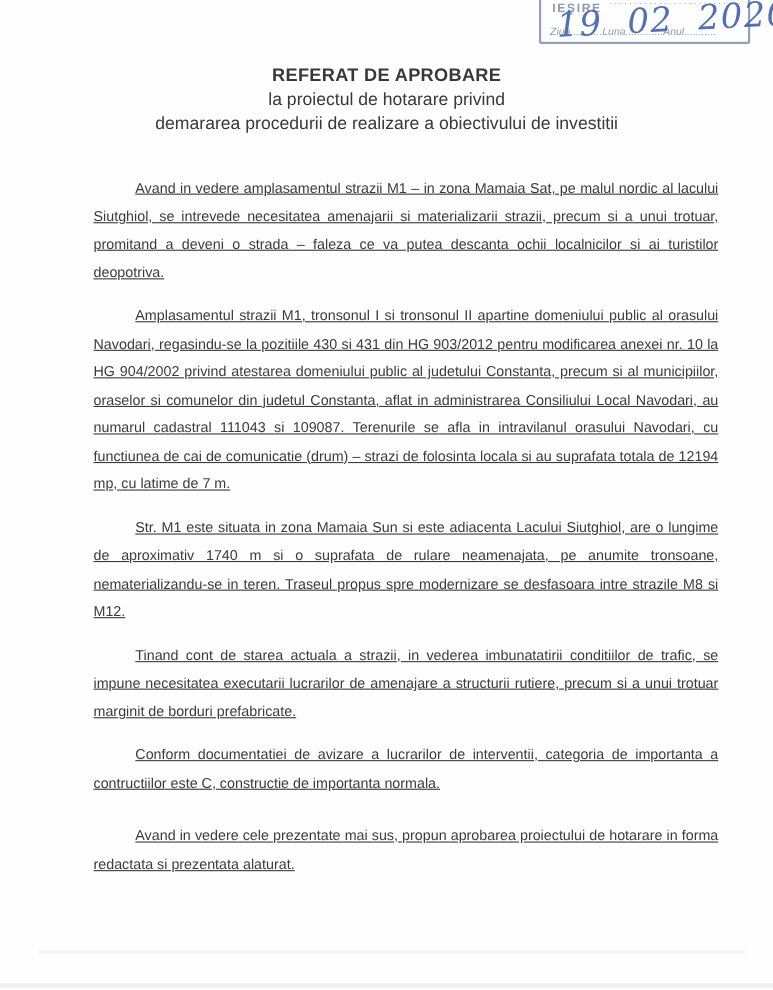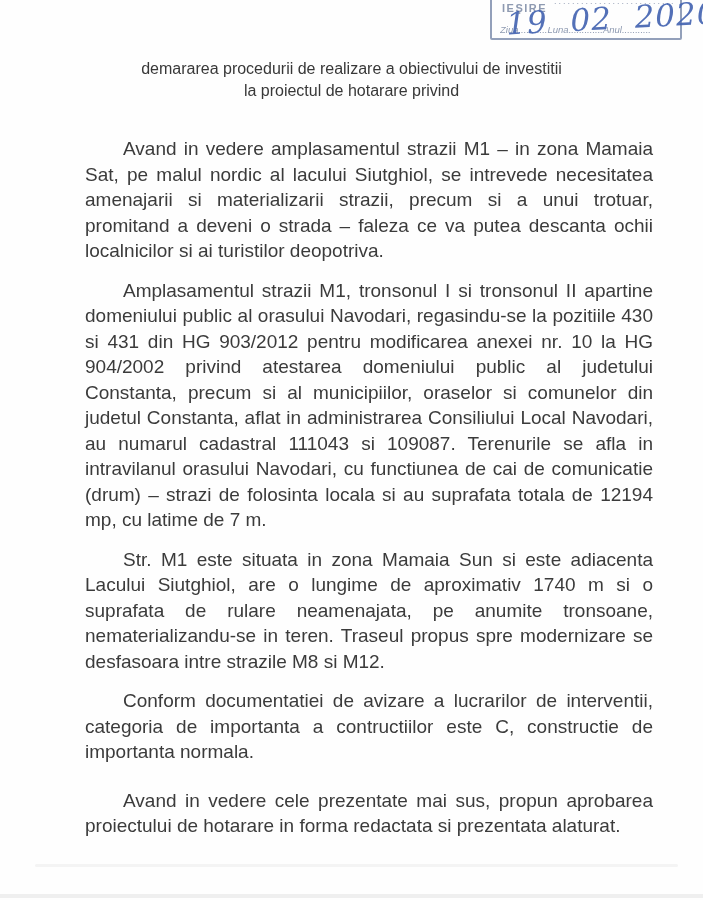--- a/index.html
+++ b/index.html
@@ -85,24 +85,25 @@
   .title-block .bold { font-weight: bold; }
   .title-block .t1 { font-size: 16.5px; letter-spacing: 0.3px; }
 
   
   .content {
     margin-top: 34px;
     padding: 0 38px 0 85px;
   }
   .content p {
     margin: 0 12px 14px 0;
-    font-size: 19px;
+    font-size: 13px;
     line-height: 25.5px;
     text-align: justify;
     text-indent: 38px;
+    text-decoration: underline;
   }
   .content p.tight { margin-bottom: 0; }
   .content p.gap-after { margin-bottom: 23px; }
 
   
   .smudge-a {
     position: absolute;
     left: 35px; right: 25px; bottom: 33px;
     height: 3px;
     background: rgba(110,110,110,0.07);
@@ -121,28 +122,30 @@
 <div class="page">
 
   <div class="stamp">
     <span class="stamp-top-dots">....................................</span>
     <span class="stamp-label">IEŞIRE</span>
     <span class="stamp-fields">Ziua...........Luna.............Anul...........</span>
     <span class="stamp-hand">19 02 2020</span>
   </div>
 
   <div class="title-block">
+    <div class="t1 bold">REFERAT DE APROBARE</div>
+    <div>la proiectul de hotarare privind</div>
     <div>demararea procedurii de realizare a obiectivului de investitii</div>
-    <div>la proiectul de hotarare privind</div>
   </div>
 
   <div class="content">
     <p>Avand in vedere amplasamentul strazii M1 – in zona Mamaia Sat, pe malul nordic al lacului Siutghiol, se intrevede necesitatea amenajarii si materializarii strazii, precum si a unui trotuar, promitand a deveni o strada – faleza ce va putea descanta ochii localnicilor si ai turistilor deopotriva.</p>
     <p>Amplasamentul strazii M1, tronsonul I si tronsonul II apartine domeniului public al orasului Navodari, regasindu-se la pozitiile 430 si 431 din HG 903/2012 pentru modificarea  anexei nr. 10 la HG 904/2002 privind atestarea domeniului public al judetului Constanta, precum si al municipiilor, oraselor si comunelor din judetul Constanta, aflat in administrarea Consiliului Local Navodari, au numarul cadastral 111043 si 109087. Terenurile se afla in intravilanul orasului Navodari, cu functiunea de cai de comunicatie (drum) – strazi de folosinta locala si au suprafata totala de 12194 mp, cu latime de 7 m.</p>
     <p>Str. M1 este situata in zona Mamaia Sun si este adiacenta Lacului Siutghiol, are o lungime de aproximativ 1740 m si o suprafata de rulare neamenajata, pe anumite tronsoane, nematerializandu-se in teren. Traseul propus spre modernizare se desfasoara intre strazile M8 si M12.</p>
+    <p>Tinand cont de starea actuala a strazii, in vederea imbunatatirii conditiilor de trafic, se impune necesitatea executarii lucrarilor de amenajare a structurii rutiere, precum si a unui trotuar marginit de borduri prefabricate.</p>
     <p class="gap-after">Conform documentatiei de avizare a lucrarilor de interventii, categoria de importanta a contructiilor este C, constructie de importanta normala.</p>
     <p class="gap-after">Avand in vedere cele prezentate mai sus, propun aprobarea proiectului de hotarare in forma redactata si prezentata alaturat.</p>
 
   </div>
 
   <div class="smudge-a"></div>
   <div class="smudge-b"></div>
 
 </div>
 

